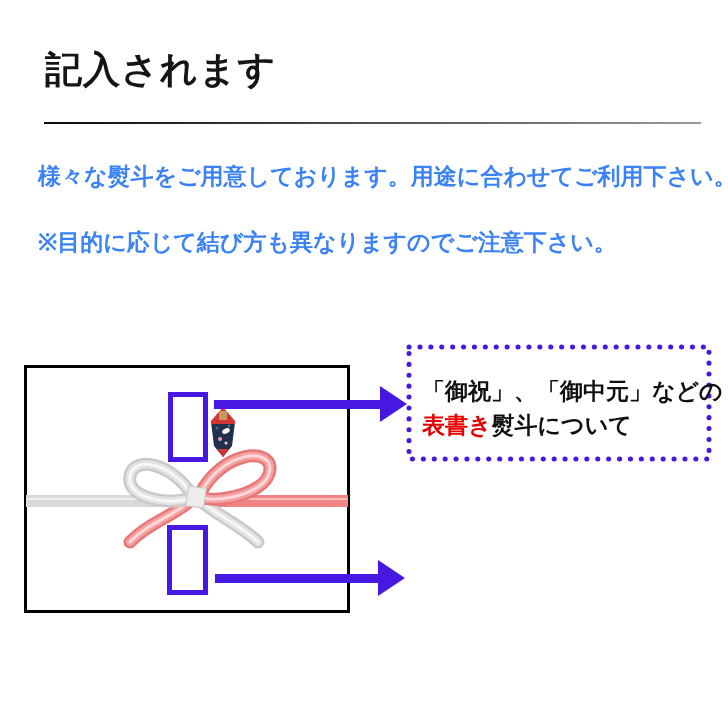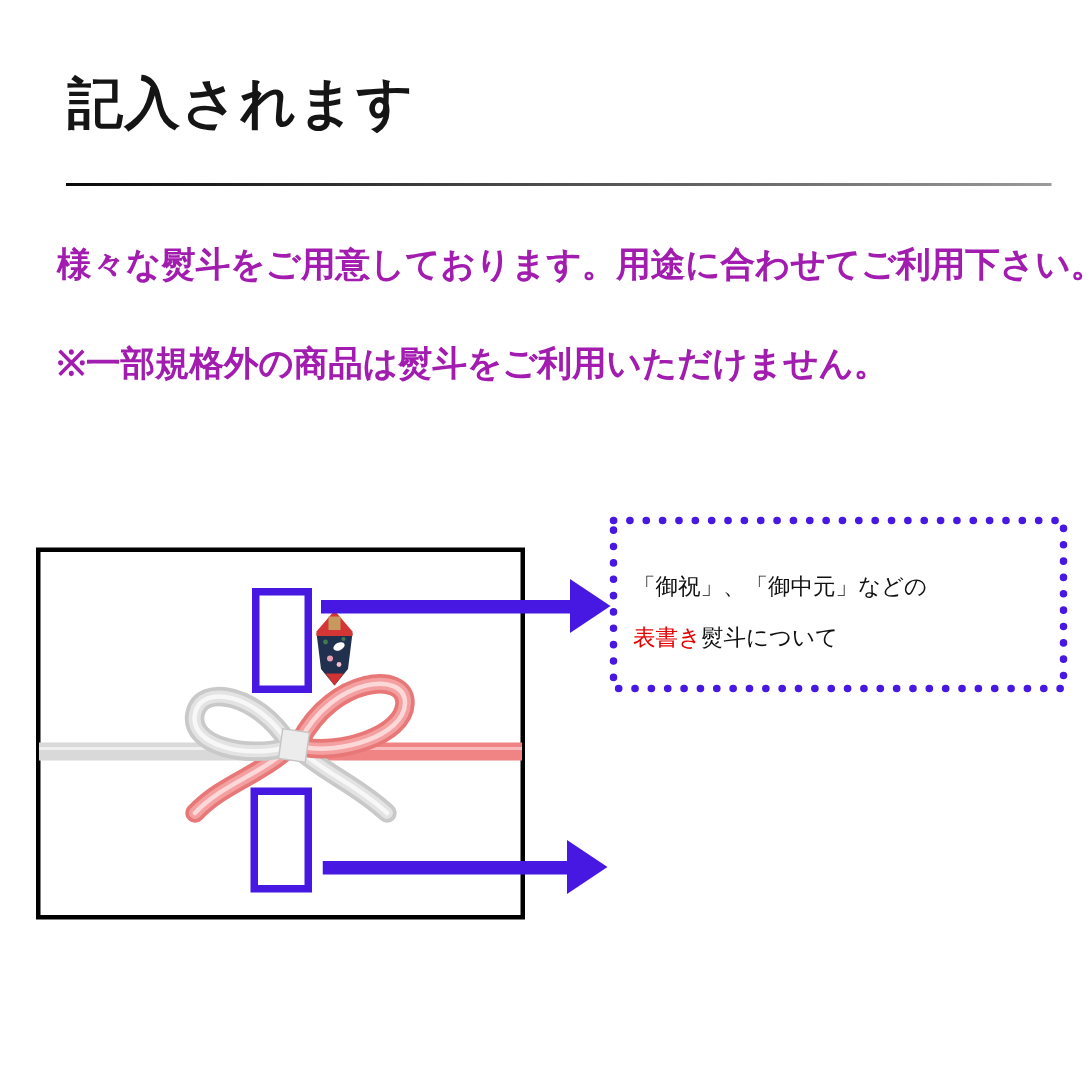--- a/index.html
+++ b/index.html
@@ -12,21 +12,21 @@
     position:absolute;left:45px;top:46px;margin:0;
     font-size:37px;font-weight:700;color:#151515;letter-spacing:1px;line-height:1.3;
   }
   .title-rule{
     position:absolute;left:44px;top:122px;width:657px;height:2px;
     background:linear-gradient(to right,#0a0a0a,#6b6b6b 70%,#9a9a9a);
   }
   
   .intro{
     position:absolute;left:38px;top:160px;width:680px;
-    font-size:23px;font-weight:700;line-height:33px;white-space:nowrap;color:#a21caf;
+    font-size:23px;font-weight:700;line-height:33px;white-space:nowrap;color:#3b82f6;
   }
   
   .noshi-box{
     position:absolute;left:24px;top:365px;width:326px;height:248px;
     border:3px solid #000;background:#fff;box-sizing:border-box;z-index:0;
   }
   .noshi-art{position:absolute;left:24px;top:365px;width:326px;height:248px;z-index:1;}
   .blue-rect{
     position:absolute;box-sizing:border-box;background:#fff;
     border:5px solid #4718e2;z-index:2;
@@ -36,38 +36,38 @@
   
   .arrow{position:absolute;z-index:4;}
   .arrow.a-top{left:214px;top:384px;}
   .arrow.a-bottom{left:215px;top:558px;}
   
   .callout{position:absolute;left:406px;width:306px;z-index:3;}
   .callout.c-top{top:344px;height:118px;}
   .callout.c-bottom{top:517px;height:121px;}
   .callout .dots{position:absolute;left:0;top:0;}
   .callout p{
-    position:relative;margin:0;font-size:15px;font-weight:400;white-space:nowrap;color:#101010;
+    position:relative;margin:0;font-size:23px;font-weight:700;white-space:nowrap;color:#101010;
   }
   .c-top p{padding:31px 0 0 16px;line-height:34px;}
   .c-bottom p{padding:35px 0 0 7px;line-height:31px;}
   .hl-red{color:#e60000;text-align:center;}
 </style>
 </head>
 <body>
 
 <div class="canvas">
 
   <h1 class="page-title">記入されます</h1>
   <div class="title-rule"></div>
 
   <div class="intro">
     <span>様々な熨斗をご用意しております。用途に合わせてご利用下さい。</span><br>
     <br>
-    <span>※一部規格外の商品は熨斗をご利用いただけません。</span>
+    <span>※目的に応じて結び方も異なりますのでご注意下さい。</span>
   </div>
 
   <div class="noshi-box"></div>
 
   <svg class="noshi-art" viewBox="0 0 326 248" aria-hidden="true">
 
     <g>
       <rect x="2" y="130" width="166" height="12" fill="#d9d9d9"></rect>
       <rect x="2" y="133" width="166" height="2" fill="#efefef"></rect>
       <rect x="168" y="130" width="156" height="12" fill="#f08484"></rect>

